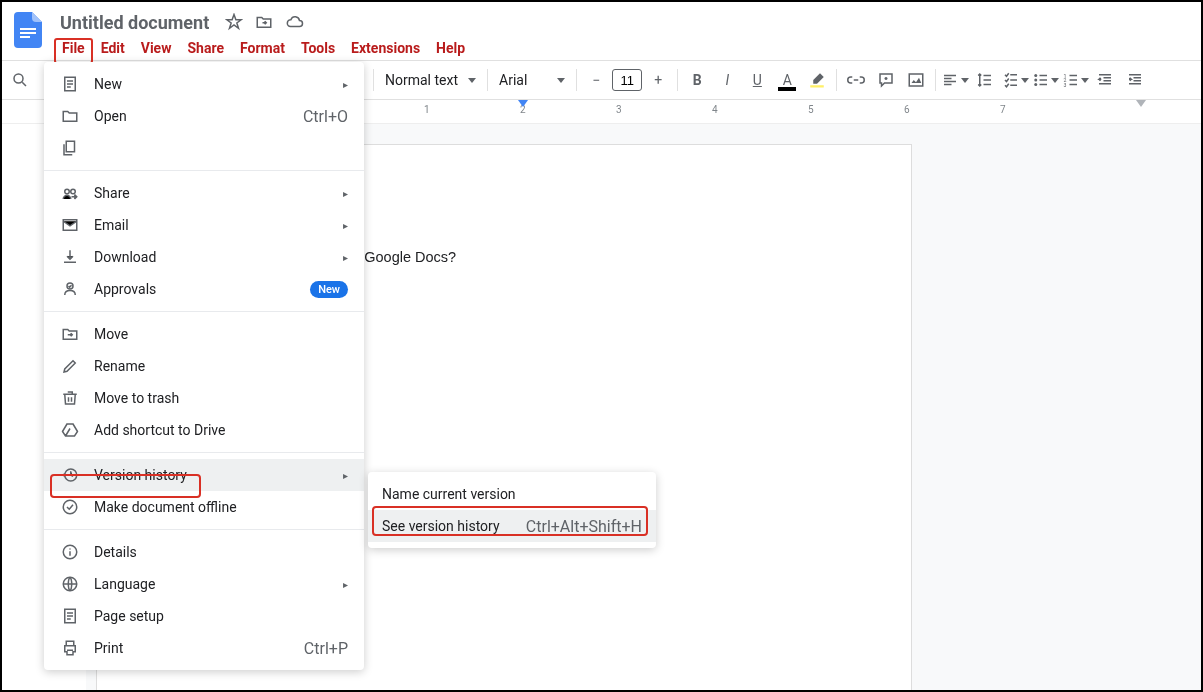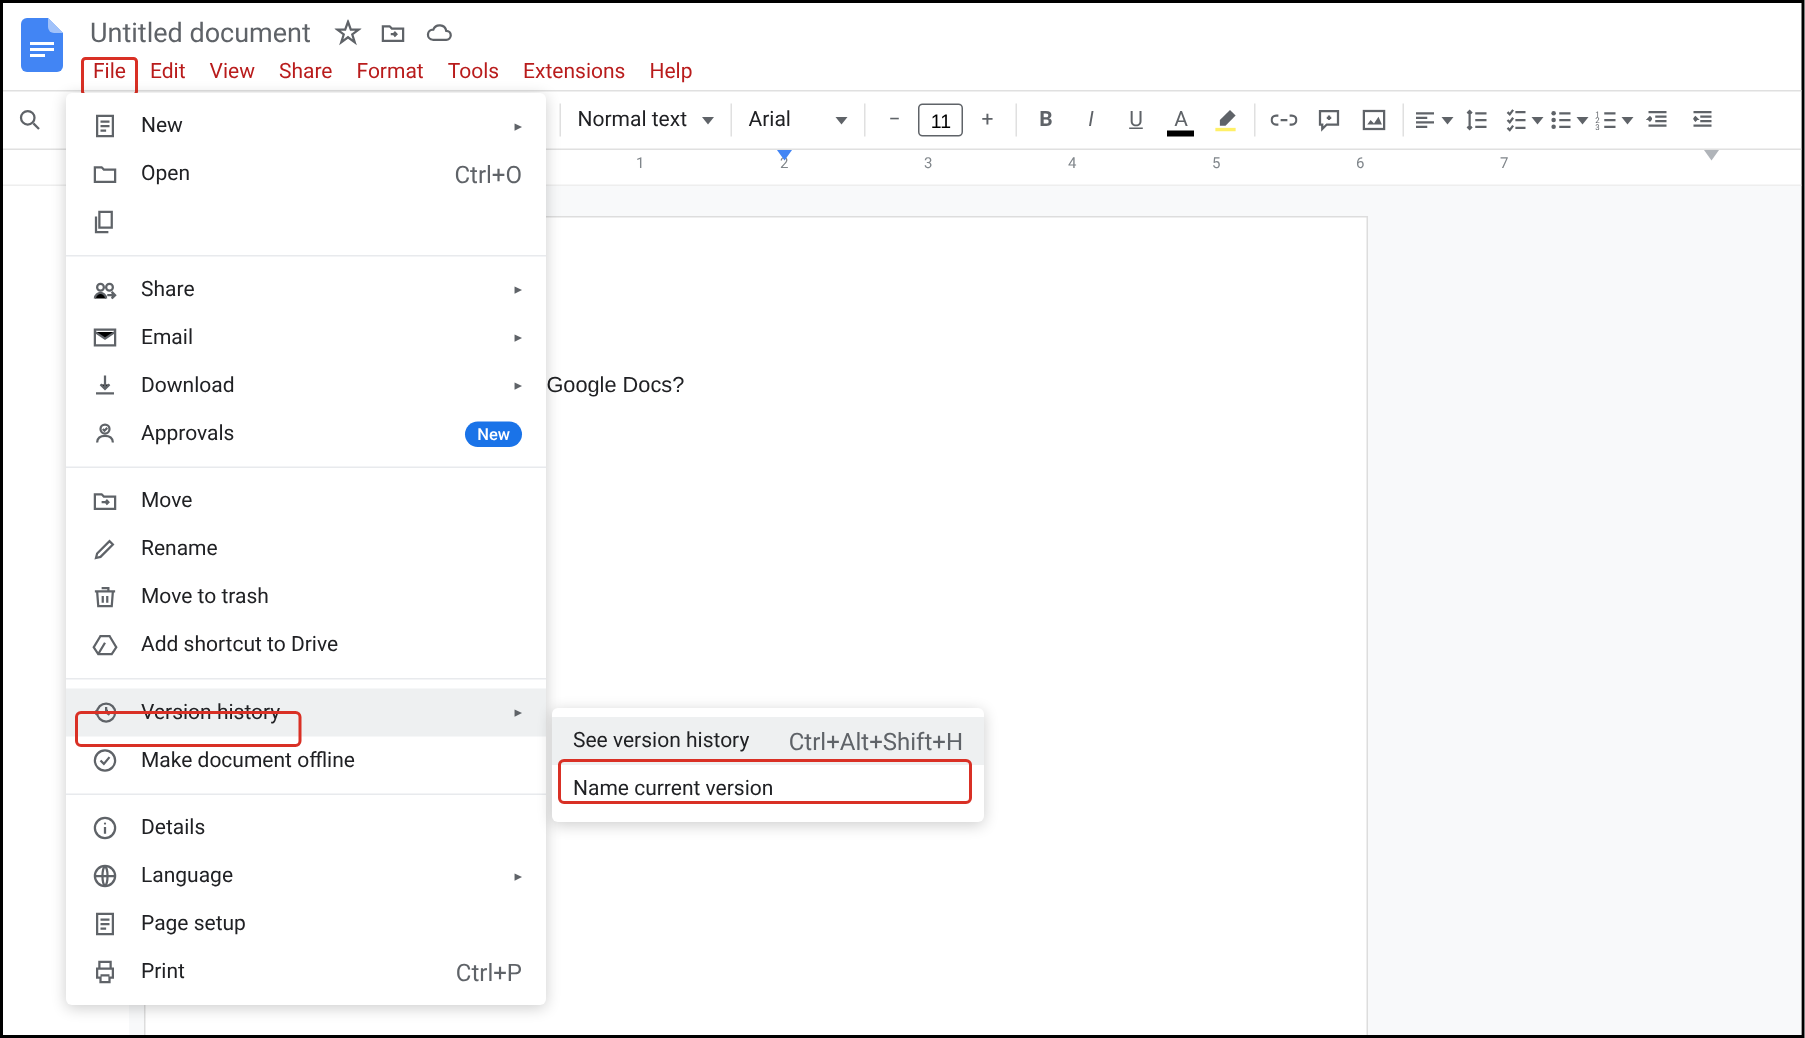--- a/index.html
+++ b/index.html
@@ -1,20 +1,20 @@
 <!DOCTYPE html>
 <html><head>
 <meta charset="utf-8">
 <style>
 * { box-sizing: border-box; margin: 0; padding: 0; }
 body { font-family: "Google Sans", Roboto, Arial, sans-serif; font-size: 14px; color: #202124; background: #fff; width: 1203px; height: 692px; overflow: hidden; position: relative; border: 2px solid #000; }
 .header { display: flex; align-items: flex-start; padding: 6px 8px 0 8px; height: 58px; }
 .docs-logo { width: 36px; height: 36px; margin-top: 4px; margin-right: 8px; display: flex; align-items: center; justify-content: center; }
 .docs-logo svg { width: 28px; height: 36px; }
-.title-area { flex: 1; }
+.title-area { flex: 1; font-weight: bold; }
 .title-row { display: flex; align-items: center; height: 24px; margin-top: 2px; }
 .doc-title { font-size: 18px; color: #5f6368; padding: 0 6px; }
 .title-icons { display: flex; gap: 12px; margin-left: 10px; }
 .title-icons .ic { color: #5f6368; cursor: pointer; display: flex; align-items: center; }
 .menu-bar { display: flex; height: 26px; margin-top: 4px; }
 .menu-item { padding: 2px 8px; color: #b91c1c; font-size: 14px; cursor: pointer; border-radius: 3px; }
 .menu-item.highlighted { border: 2px solid #d93025; padding: 0 6px; }
 .toolbar { display: flex; align-items: center; height: 40px; border-top: 1px solid #e0e0e0; border-bottom: 1px solid #e0e0e0; padding: 0 4px; gap: 2px; background: #fff; }
 .tbtn { width: 28px; height: 28px; display: flex; align-items: center; justify-content: center; color: #5f6368; cursor: pointer; border-radius: 4px; flex-shrink: 0; }
 .tsep { width: 1px; height: 22px; background: #e0e0e0; margin: 0 3px; flex-shrink: 0; }
@@ -421,22 +421,22 @@
         </svg>
       </span>
     <span class="label">Print</span>
     <span class="shortcut">Ctrl+P</span>
   </div>
 </div>
 
 <div class="red-box vh"></div>
 
 <div class="dropdown submenu">
+  <div class="menu-row">
+    <span class="label">Name current version</span>
+  </div>
   <div class="menu-row hover-active">
     <span class="label">See version history</span>
     <span class="shortcut">Ctrl+Alt+Shift+H</span>
   </div>
-  <div class="menu-row">
-    <span class="label">Name current version</span>
-  </div>
 </div>
 
 <div class="red-box svh"></div>
 
 </body></html>

